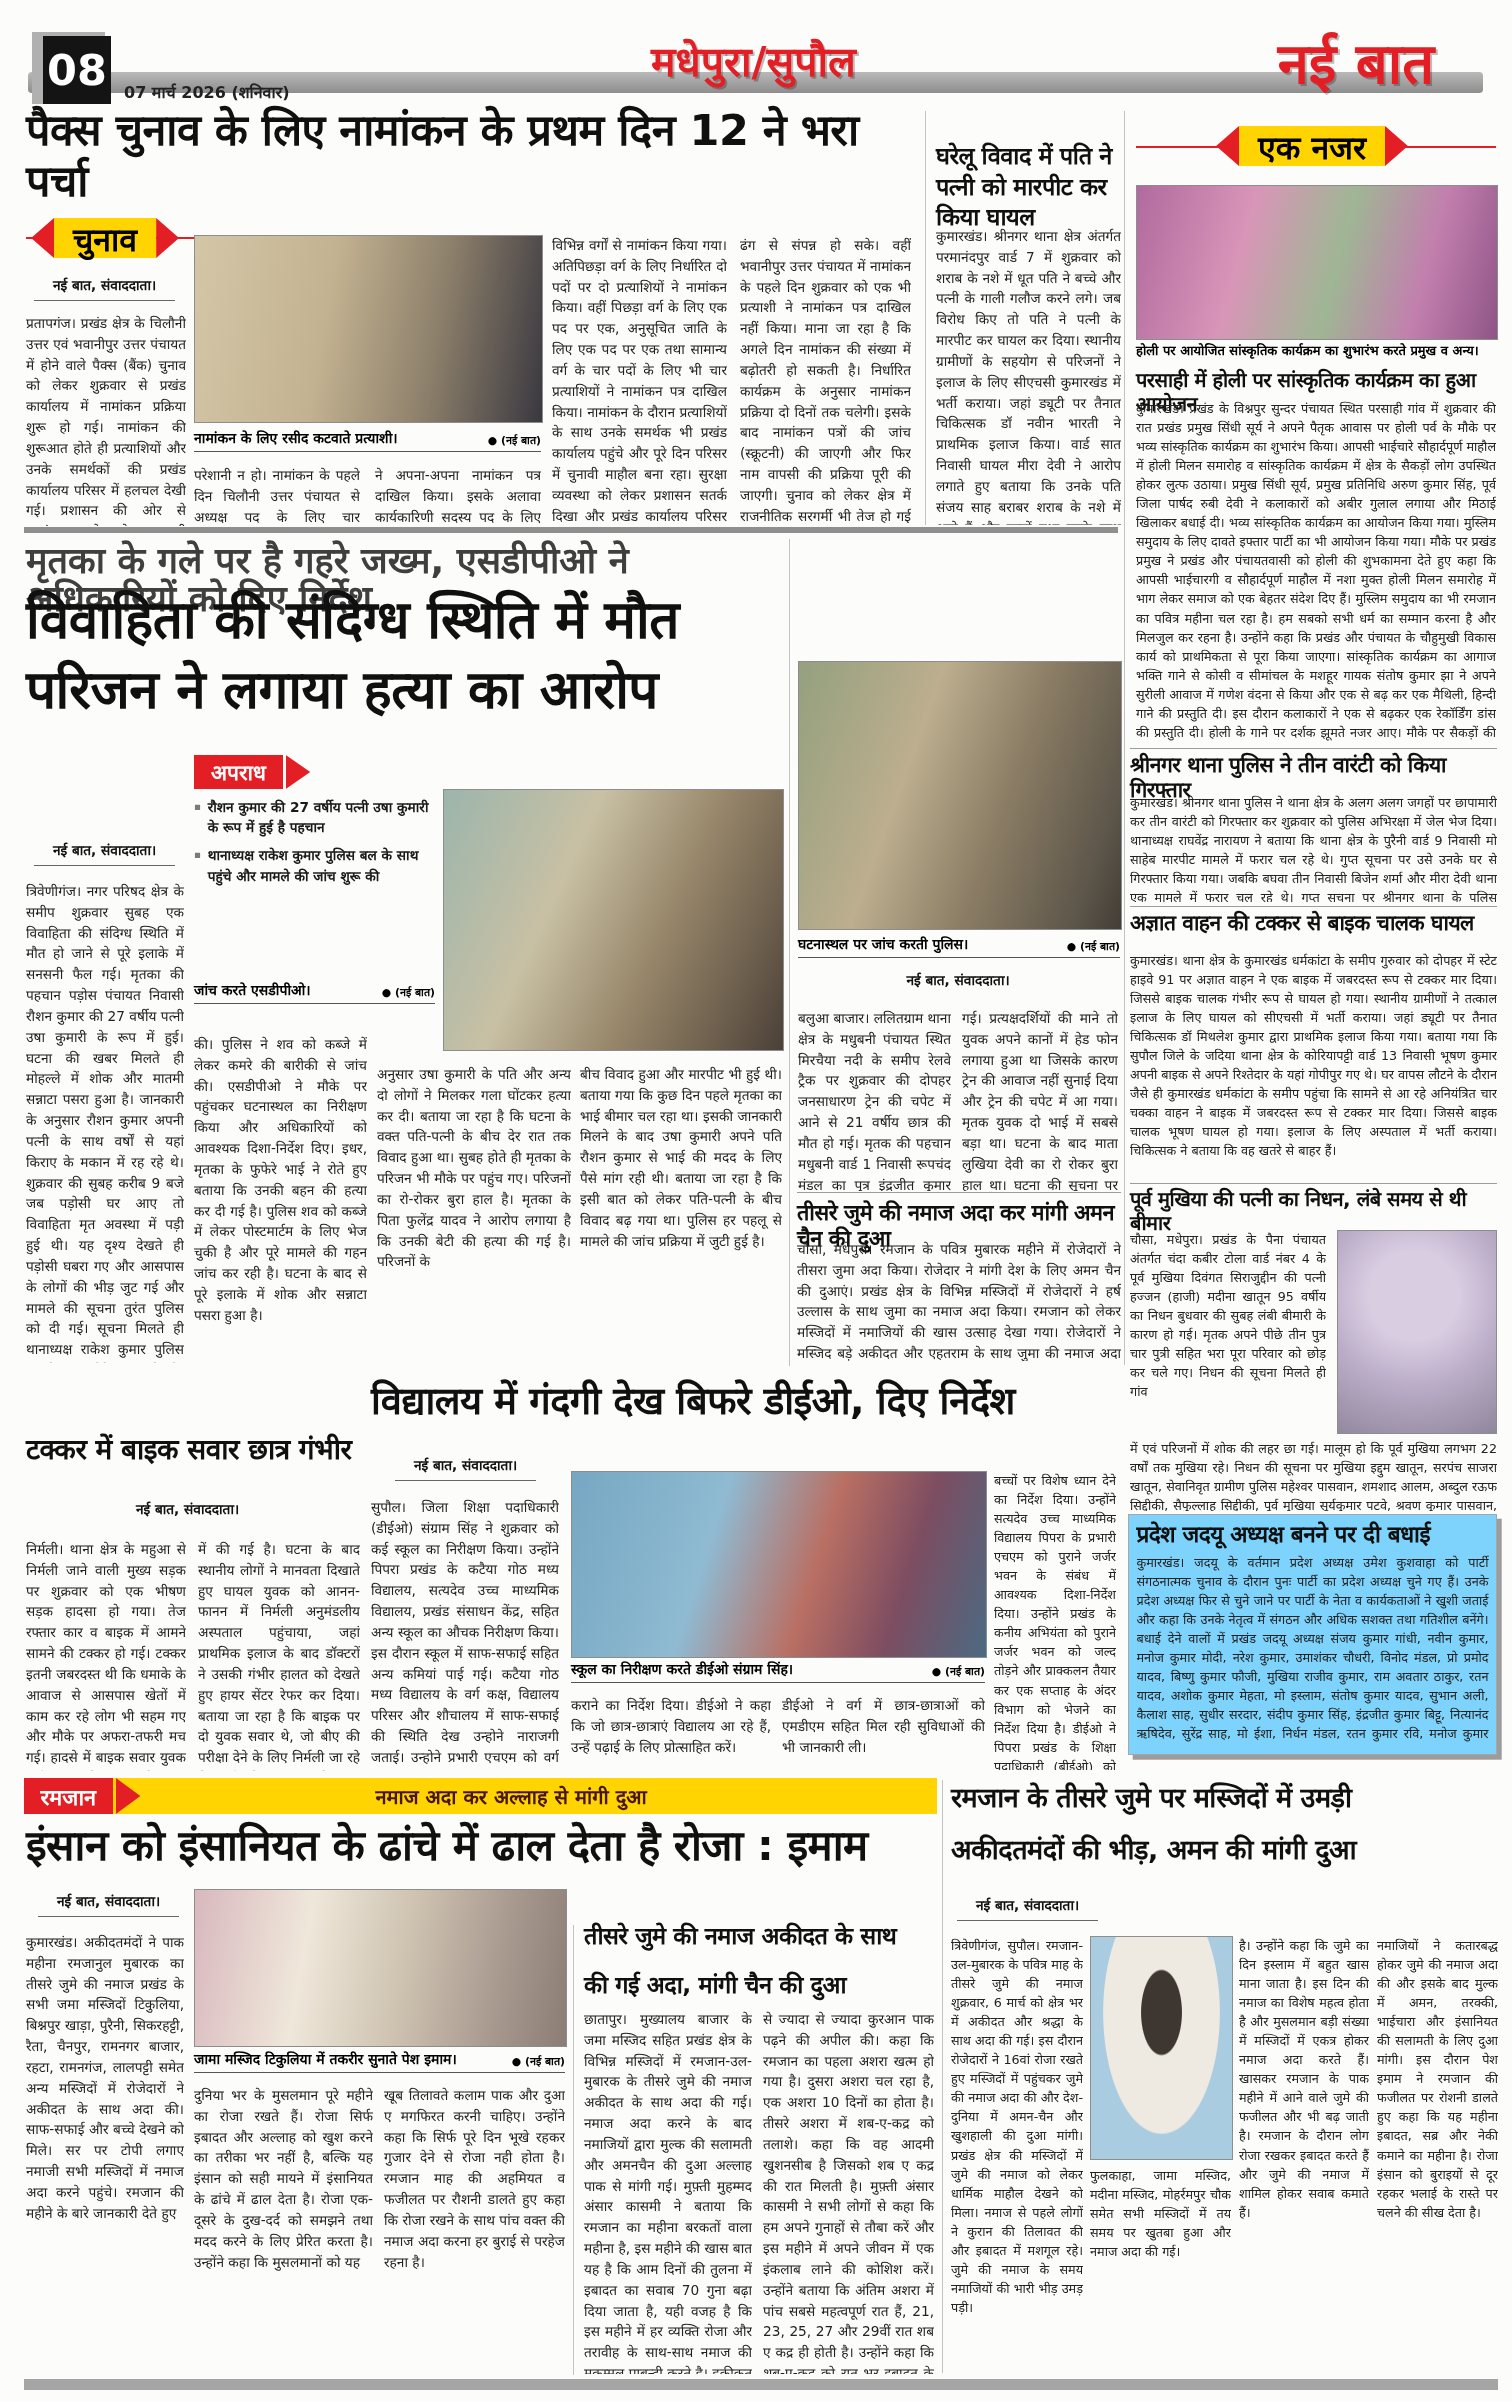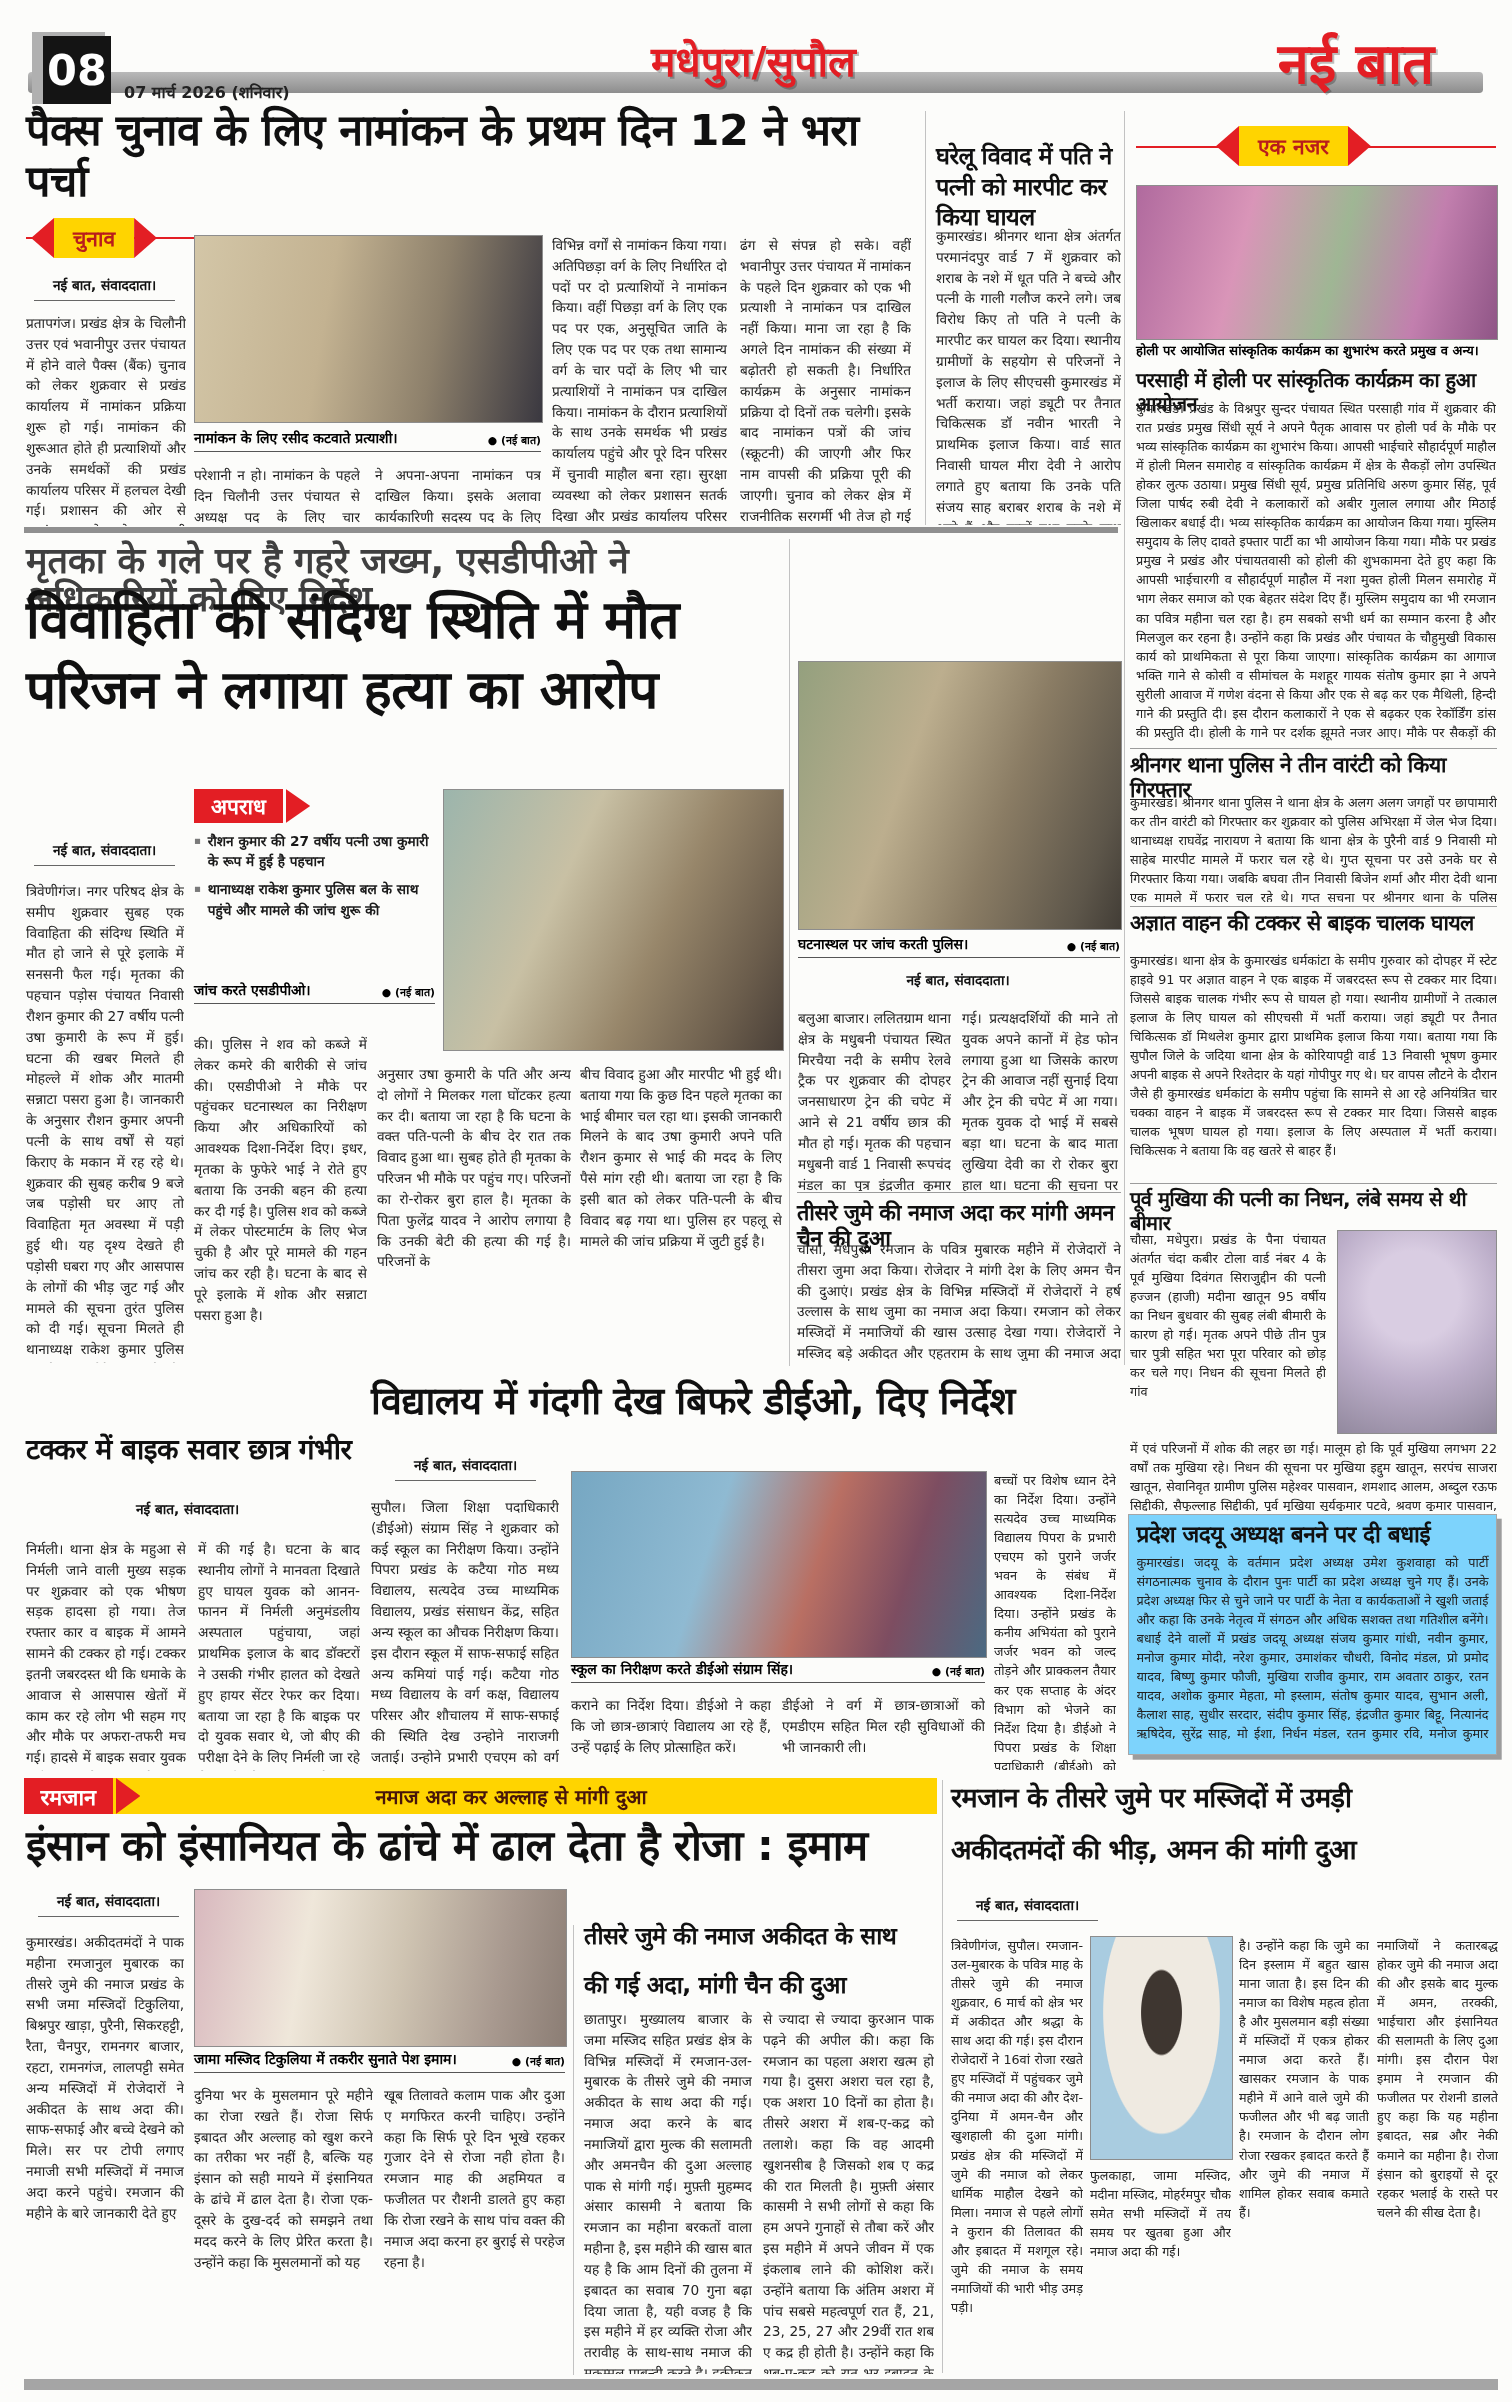--- a/index.html
+++ b/index.html
@@ -16,21 +16,21 @@
           font-weight:700;font-size:14px;color:#000000;border-bottom:1.9px solid #555;padding:3.8px 0 4.7px 0;}
   .credit{font-size:10.8px;font-weight:700;white-space:nowrap;}
   .photo{border:0.9px solid #8d8d8d;}
   .vrule{width:0.9px;background:#c2c2c2;}
   .hrule{height:0.9px;background:#9c9c9c;}
   .graybar{background:linear-gradient(#b9b9b9,#8d8d8d);border-radius:3.8px;}
   .tagwrap{display:flex;align-items:stretch;height:40px;}
   .tag-arr{width:26px;background:#e31e24;}
   .tag-arr.l{clip-path:polygon(100% 0,12% 50%,100% 100%);}
   .tag-arr.r{clip-path:polygon(0 0,88% 50%,0 100%);}
-  .tag-mid{background:#ffd400;color:#b91c1c;font-weight:800;font-size:21px;
+  .tag-mid{background:#ffd400;color:#000000;font-weight:800;font-size:32px;
            display:flex;align-items:center;justify-content:center;padding:0 19px;white-space:nowrap;}
   .ribbon{display:flex;align-items:stretch;height:34px;}
   .ribbon-box{background:#e31e24;color:#fff;font-weight:800;font-size:21px;
            display:flex;align-items:center;padding:0 17px;white-space:nowrap;}
   .ribbon-chev{width:24.5px;background:#e31e24;clip-path:polygon(0 0,100% 50%,0 100%);margin-left:2.8px;}
   .redline{height:1.9px;background:#e31e24;}
   .bullets{font-size:13.7px;line-height:1.5;color:#1a1a1a;font-weight:600;}
   .bullets .b{display:flex;gap:6.6px;margin-top:7.5px;}
   .bullets .sq{color:#7a7a7a;font-size:10.4px;line-height:1.9;}
   .shadowbox{border:0.9px solid #a7a7a7;box-shadow:4.7px 4.7px 0 #9c9c9c;background:#7dd3fc;}
@@ -89,21 +89,21 @@
   <div class="abs body-sm" style="left:1136px;top:399px;width:360px;height:345px;overflow:hidden;">कुमारखंड। प्रखंड के विश्नपुर सुन्दर पंचायत स्थित परसाही गांव में शुक्रवार की रात प्रखंड प्रमुख सिंधी सूर्य ने अपने पैतृक आवास पर होली पर्व के मौके पर भव्य सांस्कृतिक कार्यक्रम का शुभारंभ किया। आपसी भाईचारे सौहार्दपूर्ण माहौल में होली मिलन समारोह व सांस्कृतिक कार्यक्रम में क्षेत्र के सैकड़ों लोग उपस्थित होकर लुत्फ उठाया। प्रमुख सिंधी सूर्य, प्रमुख प्रतिनिधि अरुण कुमार सिंह, पूर्व जिला पार्षद रुबी देवी ने कलाकारों को अबीर गुलाल लगाया और मिठाई खिलाकर बधाई दी। भव्य सांस्कृतिक कार्यक्रम का आयोजन किया गया। मुस्लिम समुदाय के लिए दावते इफ्तार पार्टी का भी आयोजन किया गया। मौके पर प्रखंड प्रमुख ने प्रखंड और पंचायतवासी को होली की शुभकामना देते हुए कहा कि आपसी भाईचारगी व सौहार्दपूर्ण माहौल में नशा मुक्त होली मिलन समारोह में भाग लेकर समाज को एक बेहतर संदेश दिए हैं। मुस्लिम समुदाय का भी रमजान का पवित्र महीना चल रहा है। हम सबको सभी धर्म का सम्मान करना है और मिलजुल कर रहना है। उन्होंने कहा कि प्रखंड और पंचायत के चौहुमुखी विकास कार्य को प्राथमिकता से पूरा किया जाएगा। सांस्कृतिक कार्यक्रम का आगाज भक्ति गाने से कोसी व सीमांचल के मशहूर गायक संतोष कुमार झा ने अपने सुरीली आवाज में गणेश वंदना से किया और एक से बढ़ कर एक मैथिली, हिन्दी गाने की प्रस्तुति दी। इस दौरान कलाकारों ने एक से बढ़कर एक रेकॉर्डिंग डांस की प्रस्तुति दी। होली के गाने पर दर्शक झूमते नजर आए। मौके पर सैकड़ों की संख्या में दर्शक ग्रामीण मौजूद थे।</div>
 
   <div class="abs" style="left:23.5px;top:527px;width:1094px;height:5.6px;background:#8f8f8f;"></div>
 
   <div class="abs kicker" style="left:26px;top:542px;width:759px;font-size:36px;line-height:1.05;">मृतका के गले पर है गहरे जख्म, एसडीपीओ ने अधिकारियों को दिए निर्देश</div>
   <div class="abs hl" style="left:26px;top:589px;width:759px;font-size:53px;">विवाहिता की संदिग्ध स्थिति में मौत</div>
   <div class="abs hl" style="left:26px;top:659px;width:759px;font-size:53px;">परिजन ने लगाया हत्या का आरोप</div>
   <div class="abs byline" style="left:34px;top:840px;width:141px;">नई बात, संवाददाता।</div>
   <div class="abs body-text" style="left:26px;top:881px;width:158px;height:482px;overflow:hidden;">त्रिवेणीगंज। नगर परिषद क्षेत्र के समीप शुक्रव‍ार सुबह एक विवाहिता की संदिग्ध स्थिति में मौत हो जाने से पूरे इलाके में सनसनी फैल गई। मृतका की पहचान पड़ोस पंचायत निवासी रौशन कुमार की 27 वर्षीय पत्नी उषा कुमारी के रूप में हुई। घटना की खबर मिलते ही मोहल्ले में शोक और मातमी सन्नाटा पसरा हुआ है। जानकारी के अनुसार रौशन कुमार अपनी पत्नी के साथ वर्षों से यहां किराए के मकान में रह रहे थे। शुक्रवार की सुबह करीब 9 बजे जब पड़ोसी घर आए तो विवाहिता मृत अवस्था में पड़ी हुई थी। यह दृश्य देखते ही पड़ोसी घबरा गए और आसपास के लोगों की भीड़ जुट गई और मामले की सूचना तुरंत पुलिस को दी गई। सूचना मिलते ही थानाध्यक्ष राकेश कुमार पुलिस बल के साथ मौके पर पहुंचे और मामले की जांच शुरू</div>
 
-  <div class="abs" style="left:194px;top:789px;width:241px;height:177px;">
+  <div class="abs" style="left:194px;top:755px;width:241px;height:177px;">
     <div class="ribbon">
       <div class="ribbon-box">अपराध</div>
       <div class="ribbon-chev"></div>
     </div>
     <div class="bullets">
       <div class="b">
           <span class="sq">▪</span>
           <span>रौशन कुमार की 27 वर्षीय पत्नी उषा कुमारी के रूप में हुई है पहचान</span>
         </div>
       <div class="b">

